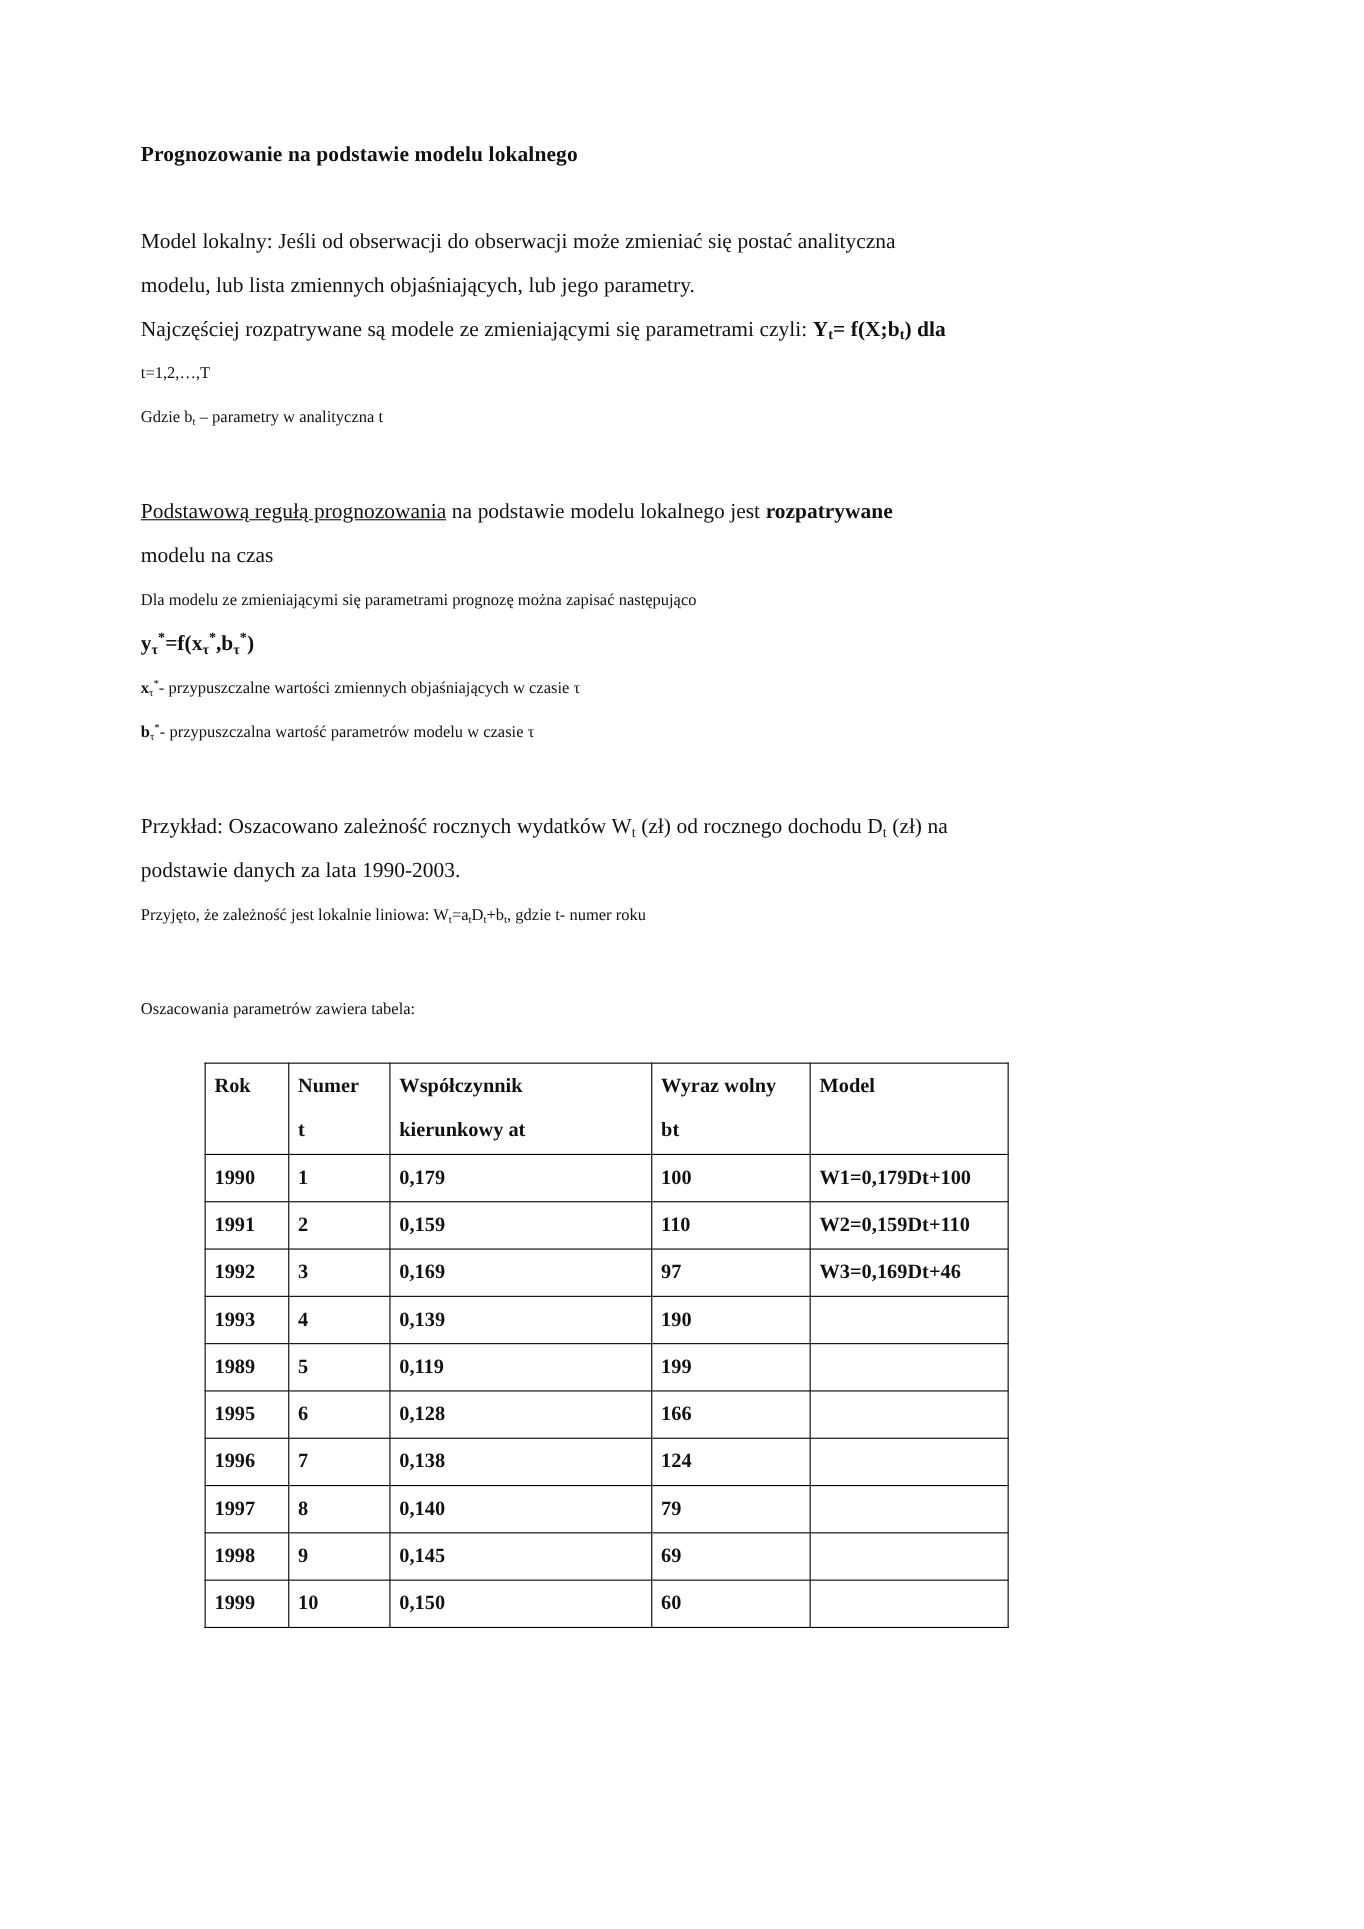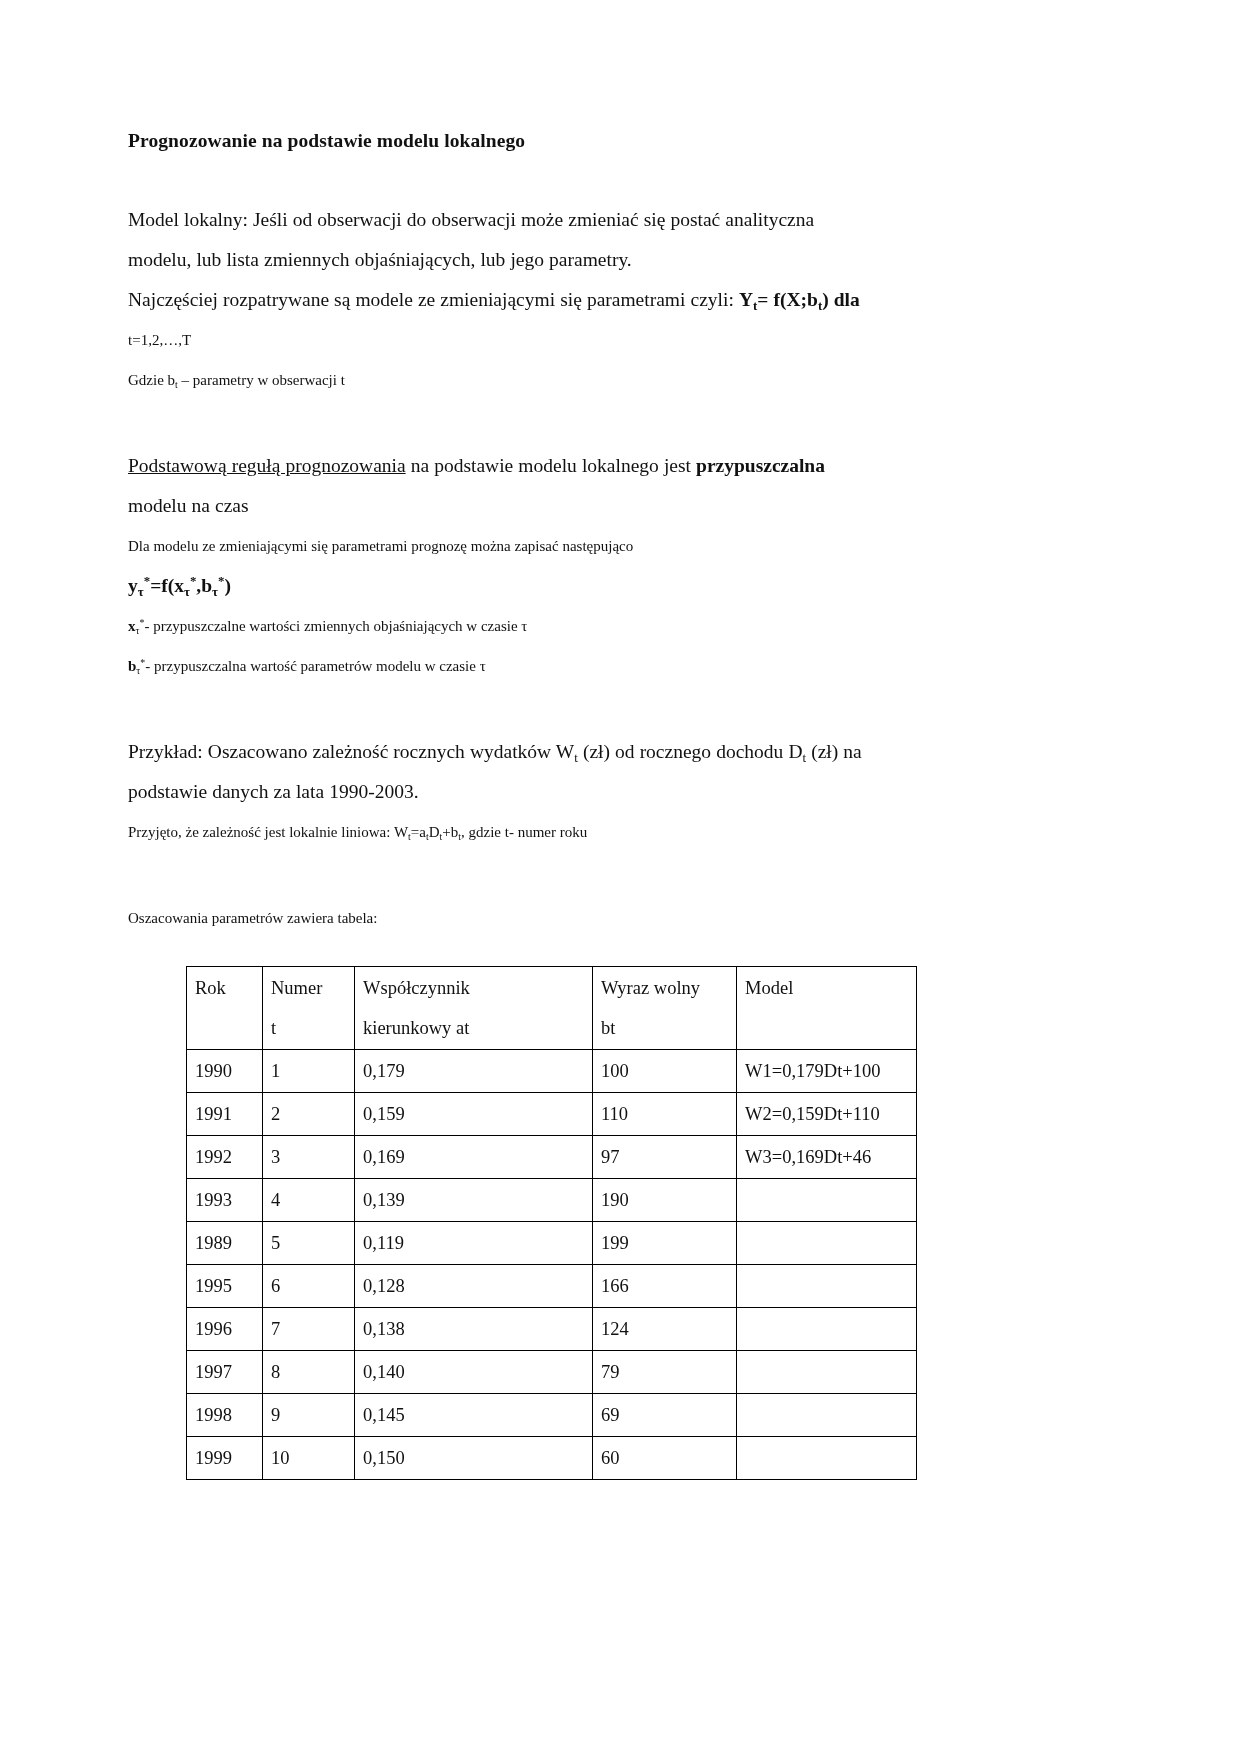--- a/index.html
+++ b/index.html
@@ -78,21 +78,21 @@
     border-spacing: 0;
     width: 730px;
     table-layout: fixed;
     font-size: 18.5px;
   }
   table.params td, table.params th {
     border: 1.6px solid #000;
     padding: 4px 7px 4px 8px;
     vertical-align: top;
     text-align: left;
-    font-weight: normal;
+    font-weight: bold;
     height: 30px;
     line-height: 34px;
     background: #fff;
   }
   table.params thead td {
     height: 68px;
   }
   .col-rok   { width: 76px; }
   .col-num   { width: 92px; }
   .col-wsp   { width: 238px; }
@@ -118,27 +118,27 @@
       <span>modelu, lub lista zmiennych objaśniających, lub jego parametry.</span>
     </p>
 
     <p class="para">
       <span>Najczęściej rozpatrywane są modele ze zmieniającymi się parametrami czyli: </span><span class="b"><span>Y</span><sub>t</sub><span>= f(X;b</span><sub>t</sub><span>) dla</span></span>
     </p>
 
     <p class="tight">t=1,2,…,T</p>
 
     <p class="tight">
-      <span>Gdzie b</span><sub>t</sub><span> – parametry w obserwacji t</span>
-    </p>
-
-    <div class="gap-lg"></div>
-
-    <p class="para">
-      <span class="u">Podstawową regułą prognozowania</span><span> na podstawie modelu lokalnego jest </span><span class="b">przypuszczalna</span><br>
+      <span>Gdzie b</span><sub>t</sub><span> – parametry w analityczna t</span>
+    </p>
+
+    <div class="gap-lg"></div>
+
+    <p class="para">
+      <span class="u">Podstawową regułą prognozowania</span><span> na podstawie modelu lokalnego jest </span><span class="b">rozpatrywane</span><br>
       <span>modelu na czas</span>
     </p>
 
     <p class="tight">Dla modelu ze zmieniającymi się parametrami prognozę można zapisać następująco</p>
 
     <p class="formula">
       <span class="b"><span>y</span><sub>τ</sub><sup>*</sup><span>=f(x</span><sub>τ</sub><sup>*</sup><span>,b</span><sub>τ</sub><sup>*</sup><span>)</span></span>
     </p>
 
 

